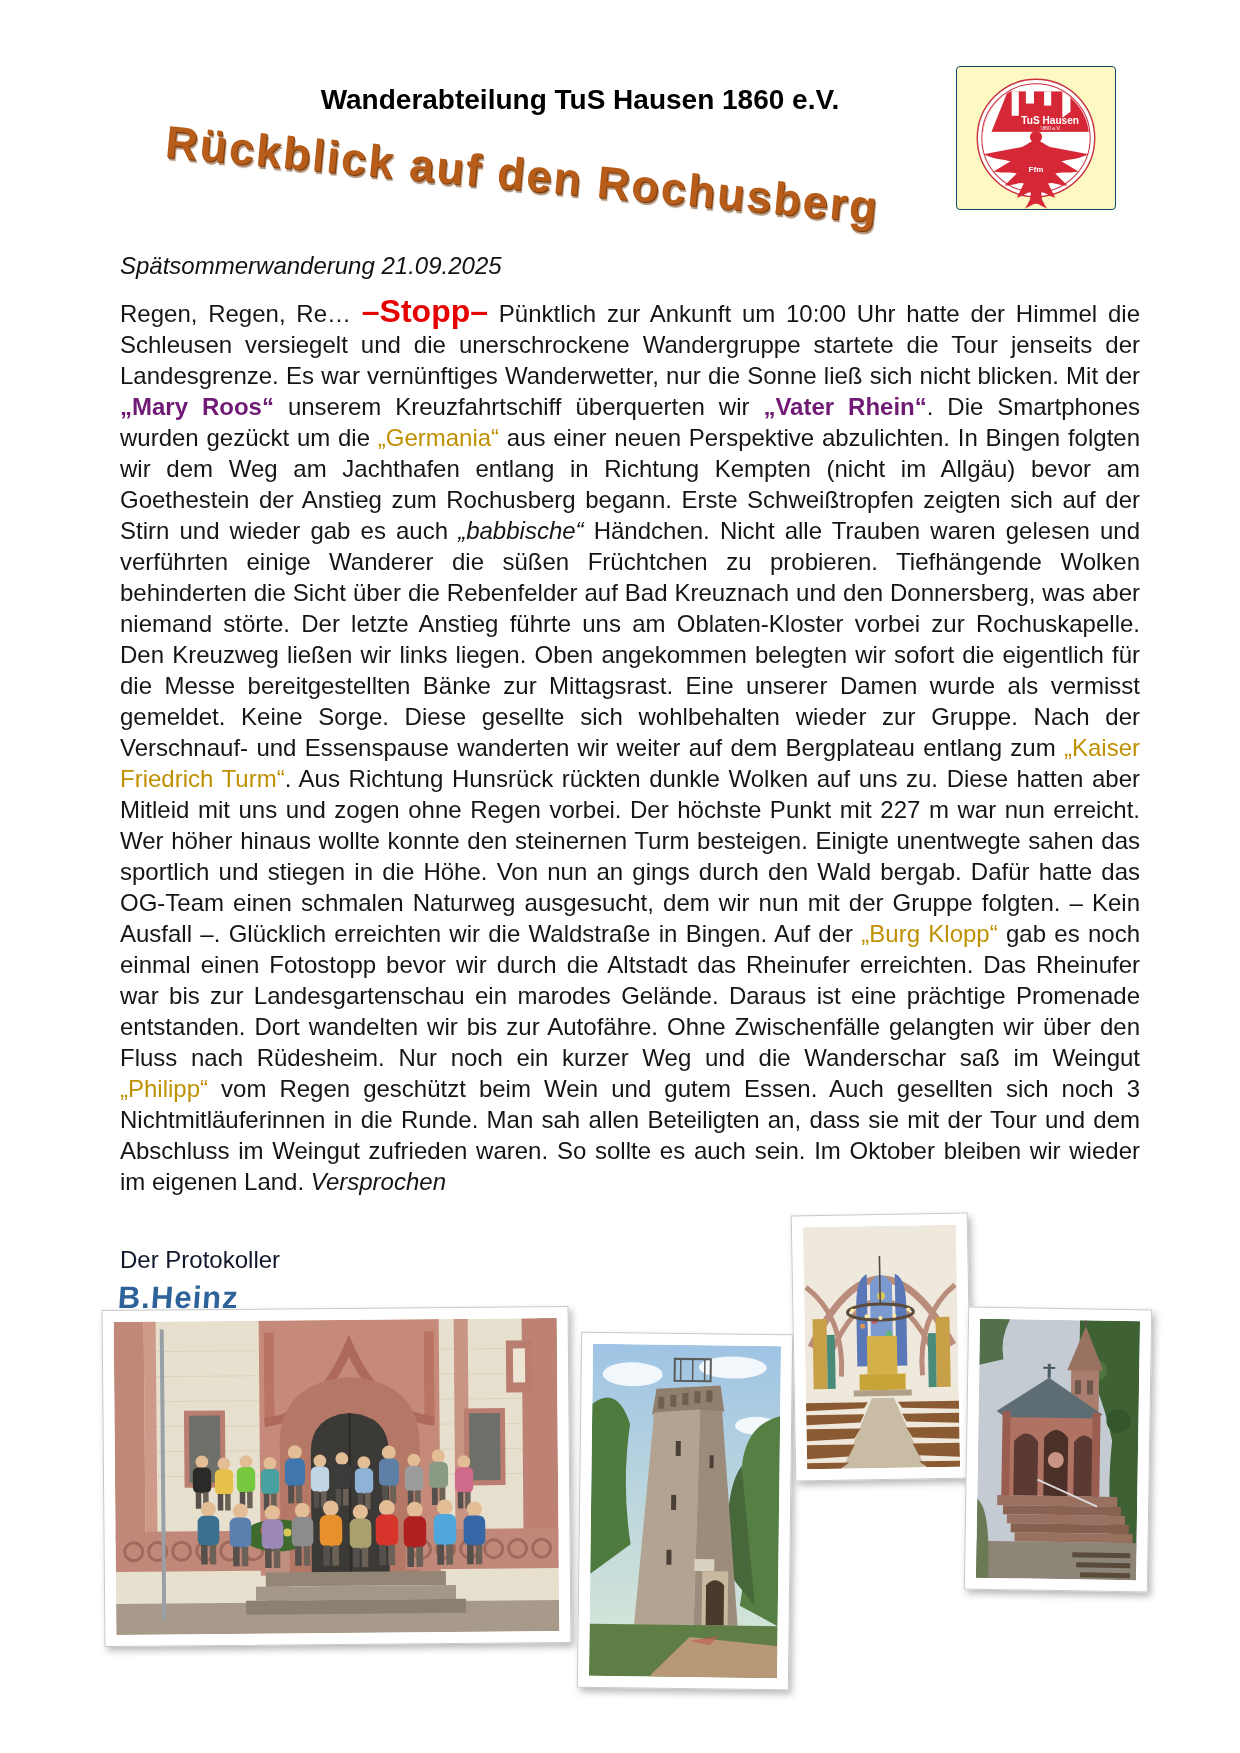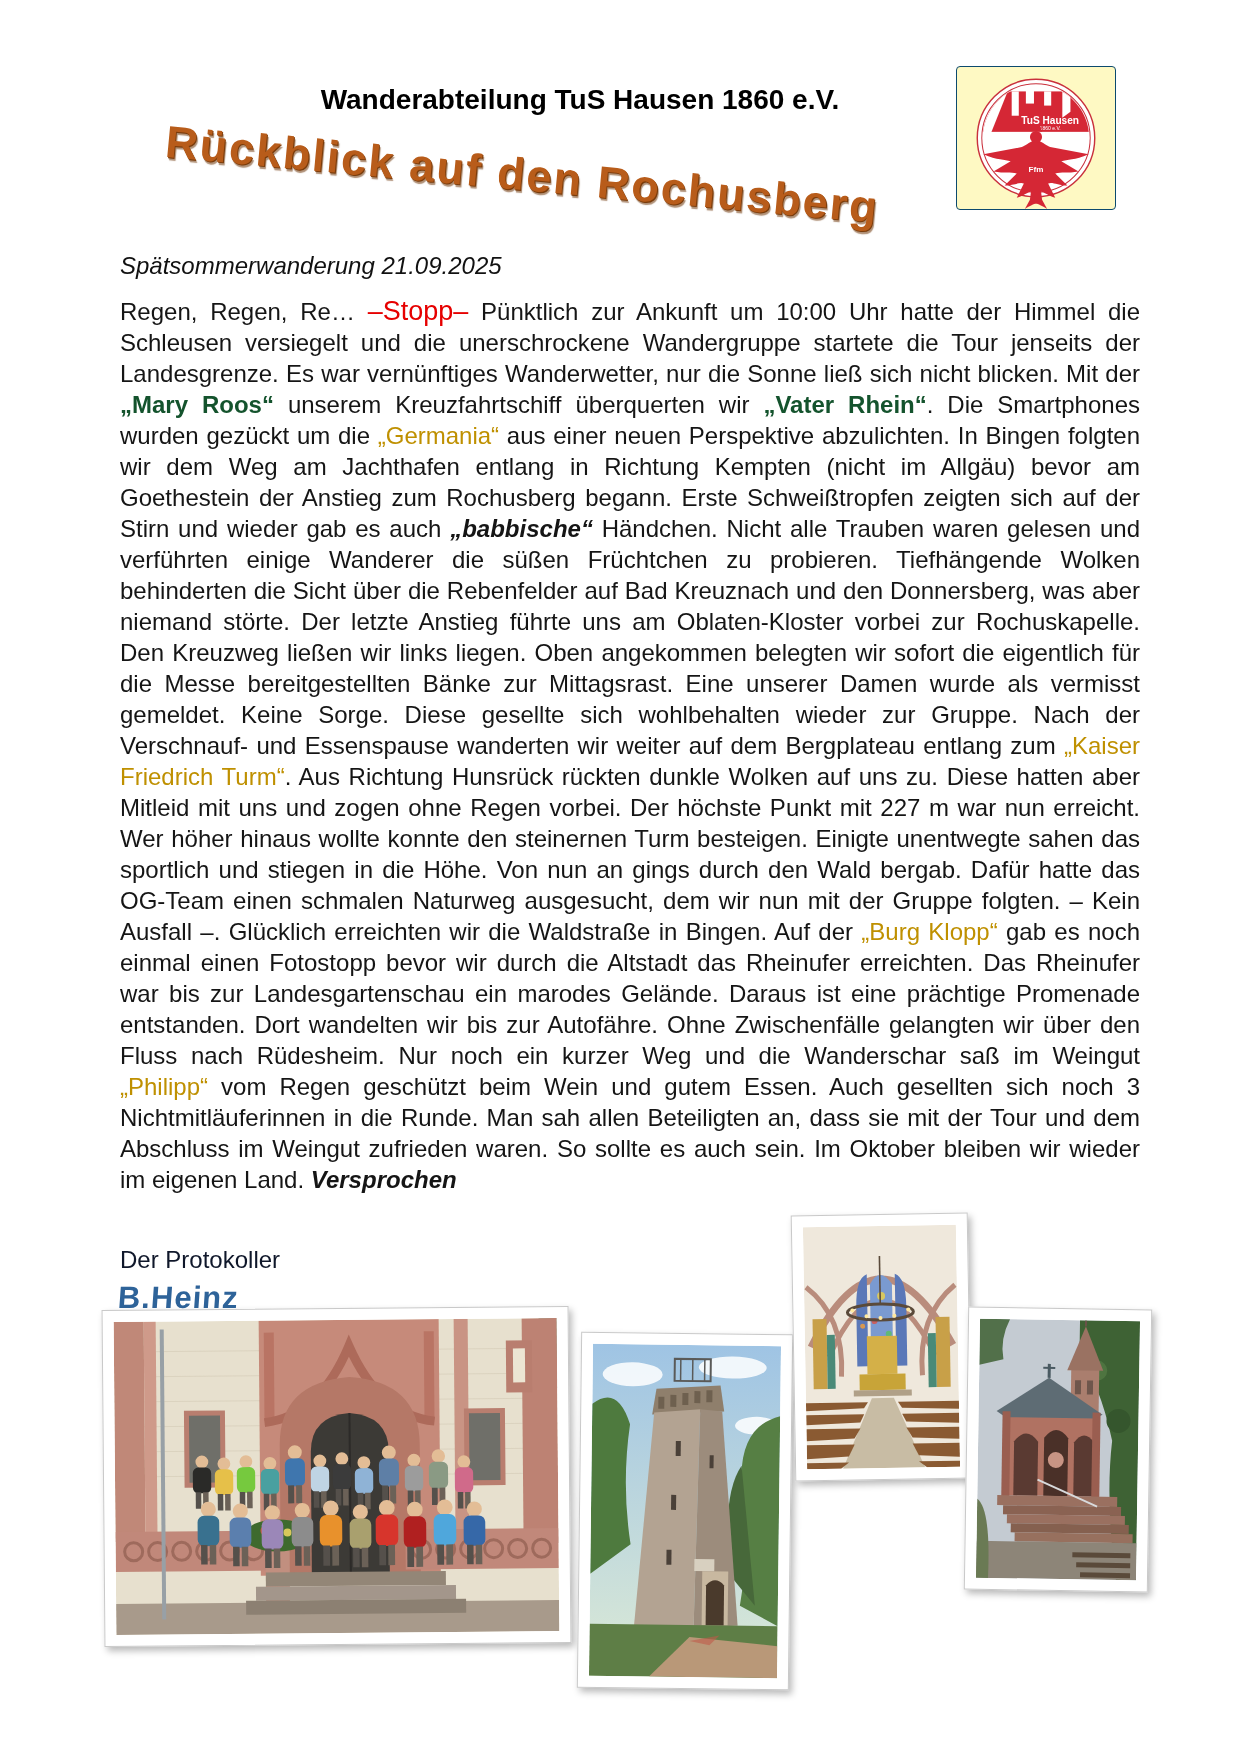--- a/index.html
+++ b/index.html
@@ -30,24 +30,24 @@
   }
   .subtitle{
     position:absolute;left:120px;top:252px;
     font-size:24px;font-style:italic;color:#111;
   }
   .report{
     position:absolute;left:120px;top:296px;width:1020px;
     font-size:24px;line-height:31px;text-align:justify;color:#151515;
   }
   .seg-normal{}
-  .seg-red-bold{color:#e60000;font-weight:normal;font-size:27px;}
-  .seg-blue-bold{color:#14532d;font-weight:bold;}
+  .seg-red-bold{color:#e60000;font-weight:bold;font-size:32px;}
+  .seg-blue-bold{color:#701a75;font-weight:bold;}
   .seg-gold-bold{color:#bf9000;font-weight:normal;}
-  .seg-bold-italic{font-weight:bold;font-style:italic;}
+  .seg-bold-italic{font-weight:normal;font-style:italic;}
   .protokoller{
     position:absolute;left:120px;top:1246px;font-size:24px;color:#0f172a;
   }
   .signature{
     position:absolute;left:118px;top:1280px;
     font-size:31px;font-weight:bold;letter-spacing:1px;
     color:#2e6399;transform:skewX(-4deg);
   }
   .photo{
     position:absolute;background:#fff;border:1px solid #c9c9c9;

